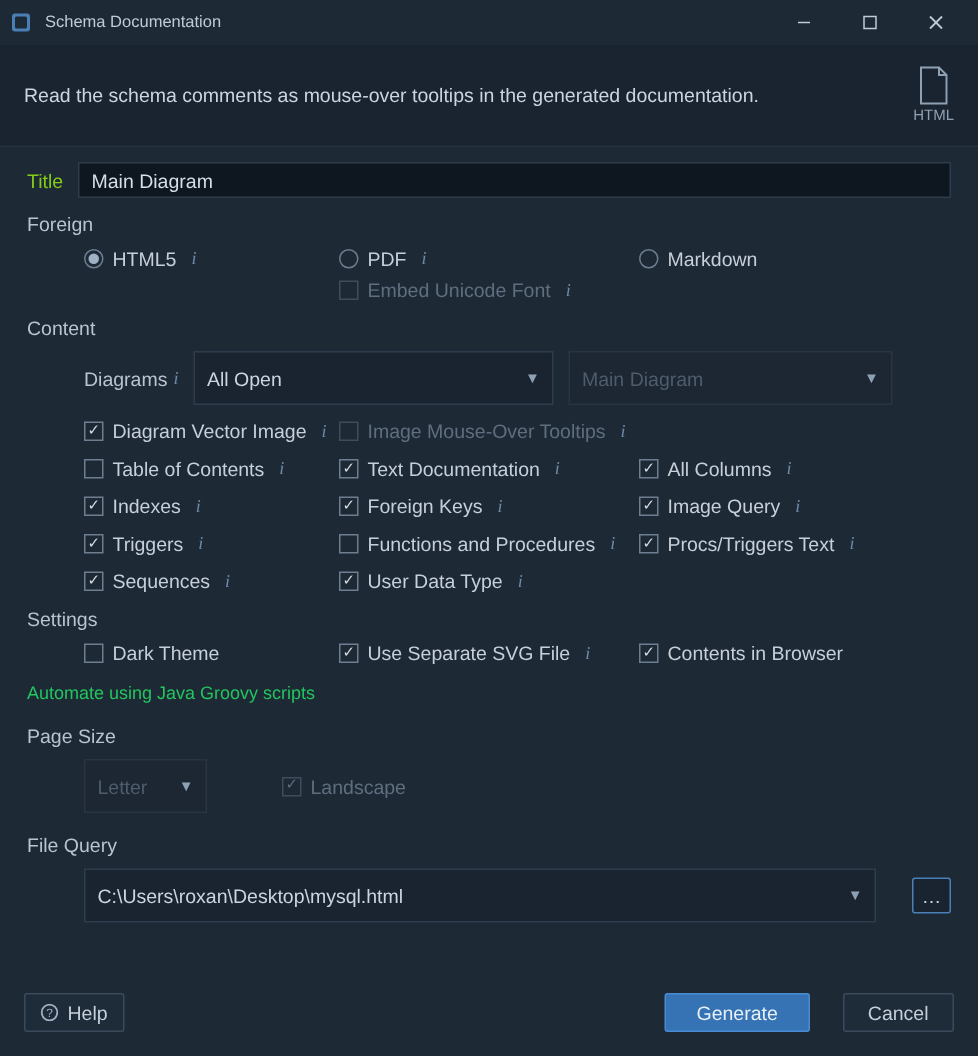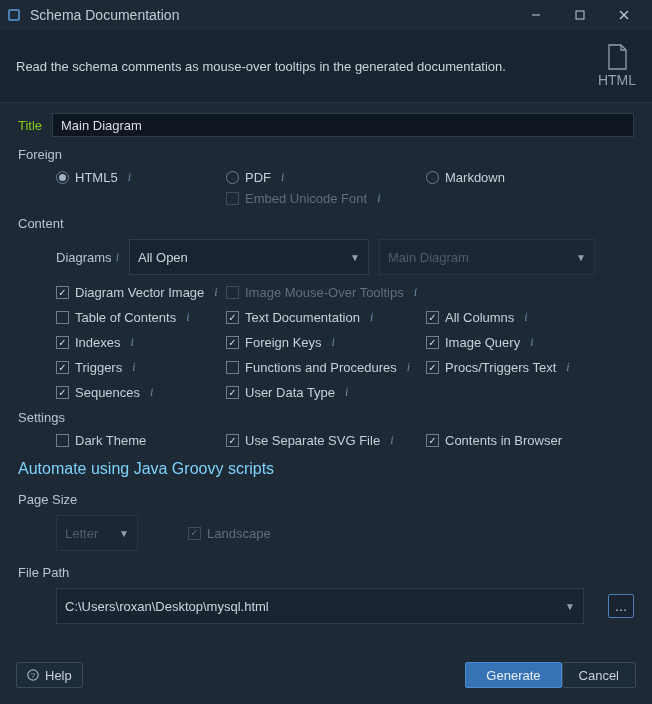--- a/index.html
+++ b/index.html
@@ -19,21 +19,21 @@
     padding: 0 6px;
     background: #1e2936;
   }
   .titlebar .app-icon {
     width: 16px; height: 16px;
     margin-right: 8px;
   }
   .titlebar .title {
     flex: 1;
     color: #c0cbd6;
-    font-size: 14px;
+    font-size: 11px;
   }
   .win-btns { display: flex; gap: 0; }
   .win-btn {
     width: 44px; height: 28px;
     display: flex; align-items: center; justify-content: center;
     color: #c0cbd6;
   }
   .header-banner {
     background: #1a2430;
     padding: 14px 16px;
@@ -42,21 +42,21 @@
     border-bottom: 1px solid #263240;
   }
   .header-banner .msg {
     flex: 1;
     color: #cbd5e0;
     font-size: 13px;
   }
   .html-badge {
     display: flex; flex-direction: column; align-items: center;
     color: #8fa0b2;
-    font-size: 14px;
+    font-size: 10px;
     gap: 2px;
   }
   .content-area {
     padding: 10px 18px 8px 18px;
   }
   .row { display: flex; align-items: center; margin-bottom: 8px; }
   .lbl { color: #84cc16; }
   .title-row .lbl { width: 34px; }
   .title-row input {
     flex: 1;
@@ -129,23 +129,23 @@
     grid-template-columns: 170px 200px 200px;
     row-gap: 10px;
     align-items: center;
   }
   .settings-grid {
     display: grid;
     grid-template-columns: 170px 200px 200px;
     align-items: center;
   }
   .link {
-    color: #7dd3fc;
+    color: #22c55e;
     margin: 12px 0 0 0;
-    font-size: 16px;
+    font-size: 12px;
     display: inline-block;
   }
   .page-size-row { display: flex; align-items: center; gap: 50px; margin-top:6px;}
   .page-size-row .select { width: 82px; }
   .file-row { display: flex; align-items: center; gap: 24px; margin-top:6px;}
   .file-row .select { flex: 1; }
   .browse-btn {
     width: 26px; height: 24px;
     border: 1px solid #4a80b8;
     background: #1a2430;
@@ -369,39 +369,39 @@
       <span>Letter</span>
       <span class="caret">▼</span>
     </div>
     <div class="check-item muted">
       <span class="check checked muted"></span>
       <span>Landscape</span>
     </div>
   </div>
 
   
-  <div class="section-label" style="margin-top:14px">File Path</div>
+  <div class="section-label" style="margin-top:14px">File Query</div>
   <div class="indent file-row">
     <div class="select">
       <span>C:\Users\roxan\Desktop\mysql.html</span>
       <span class="caret">▼</span>
     </div>
     <div class="browse-btn">…</div>
   </div>
 
 </div>
 
 <div class="footer">
   <div class="btn help">
     <svg width="12" height="12">
         <circle cx="6" cy="6" r="5.2" fill="none" stroke="#9fb1c4" stroke-width="1.2"></circle>
         <text x="6" y="9" text-anchor="middle" font-size="8" fill="#9fb1c4">?</text>
       </svg>
     <span>Help</span>
   </div>
   <div class="spacer"></div>
-  <div class="btn primary" style="margin-right:0">
+  <div class="btn primary" style="margin-right:22px">
       <span>Generate</span>
     </div>
   <div class="btn">
       <span>Cancel</span>
     </div>
 </div>
 
 </body></html>

